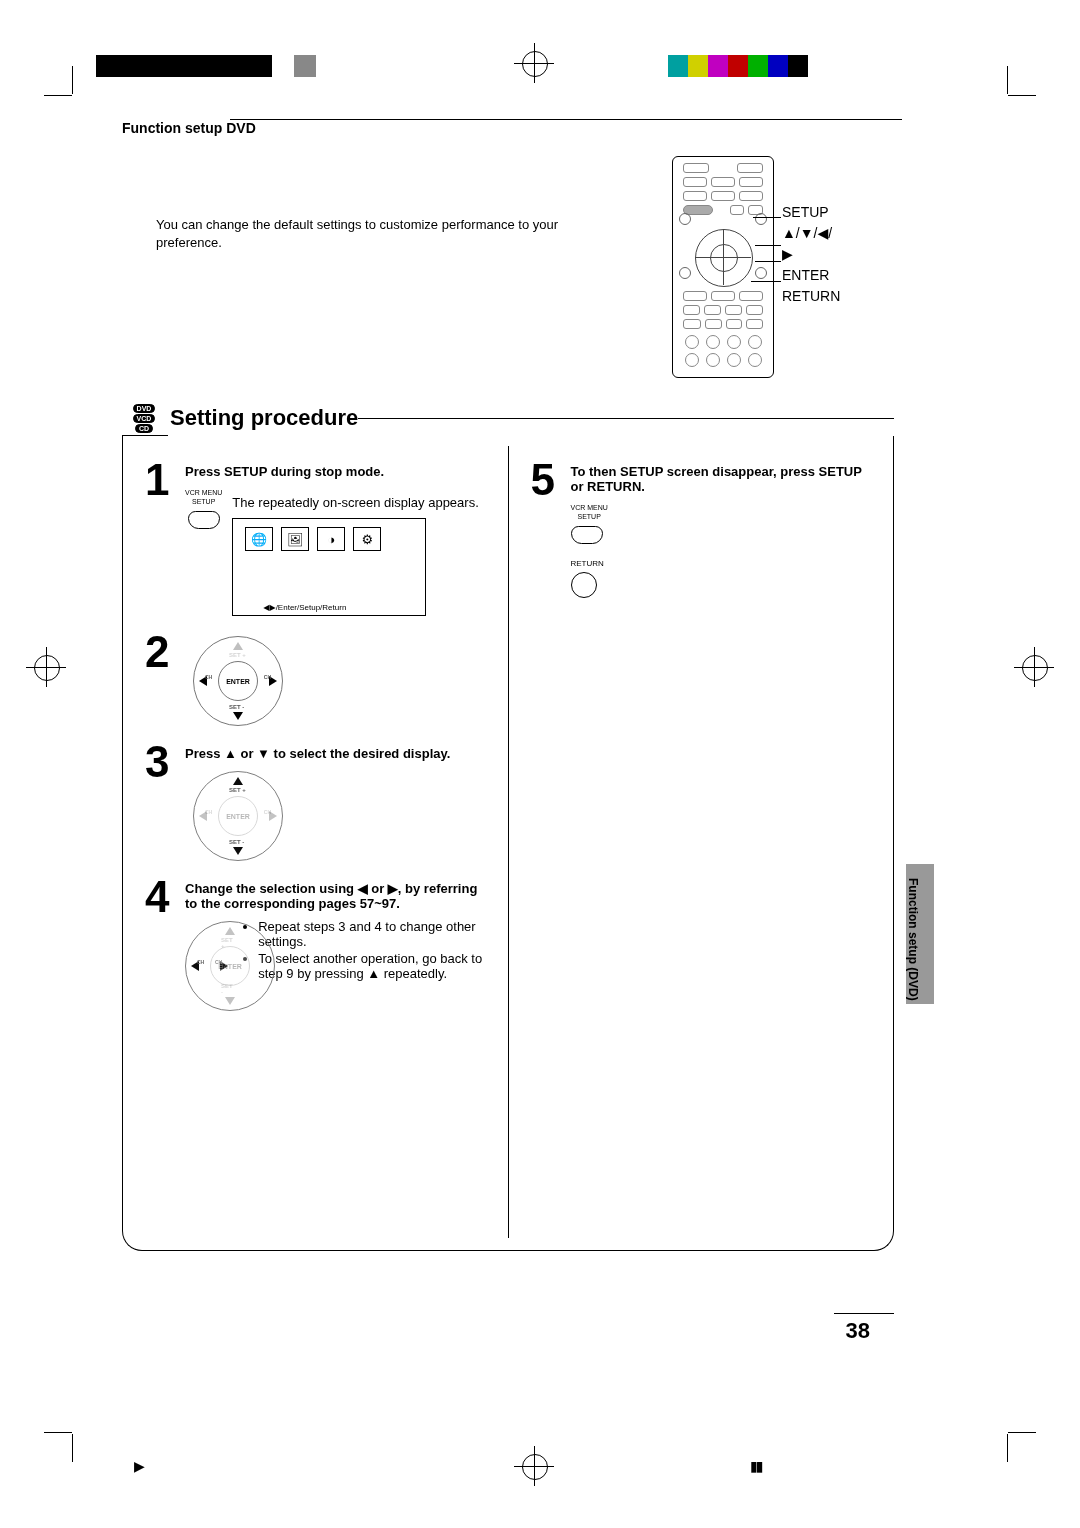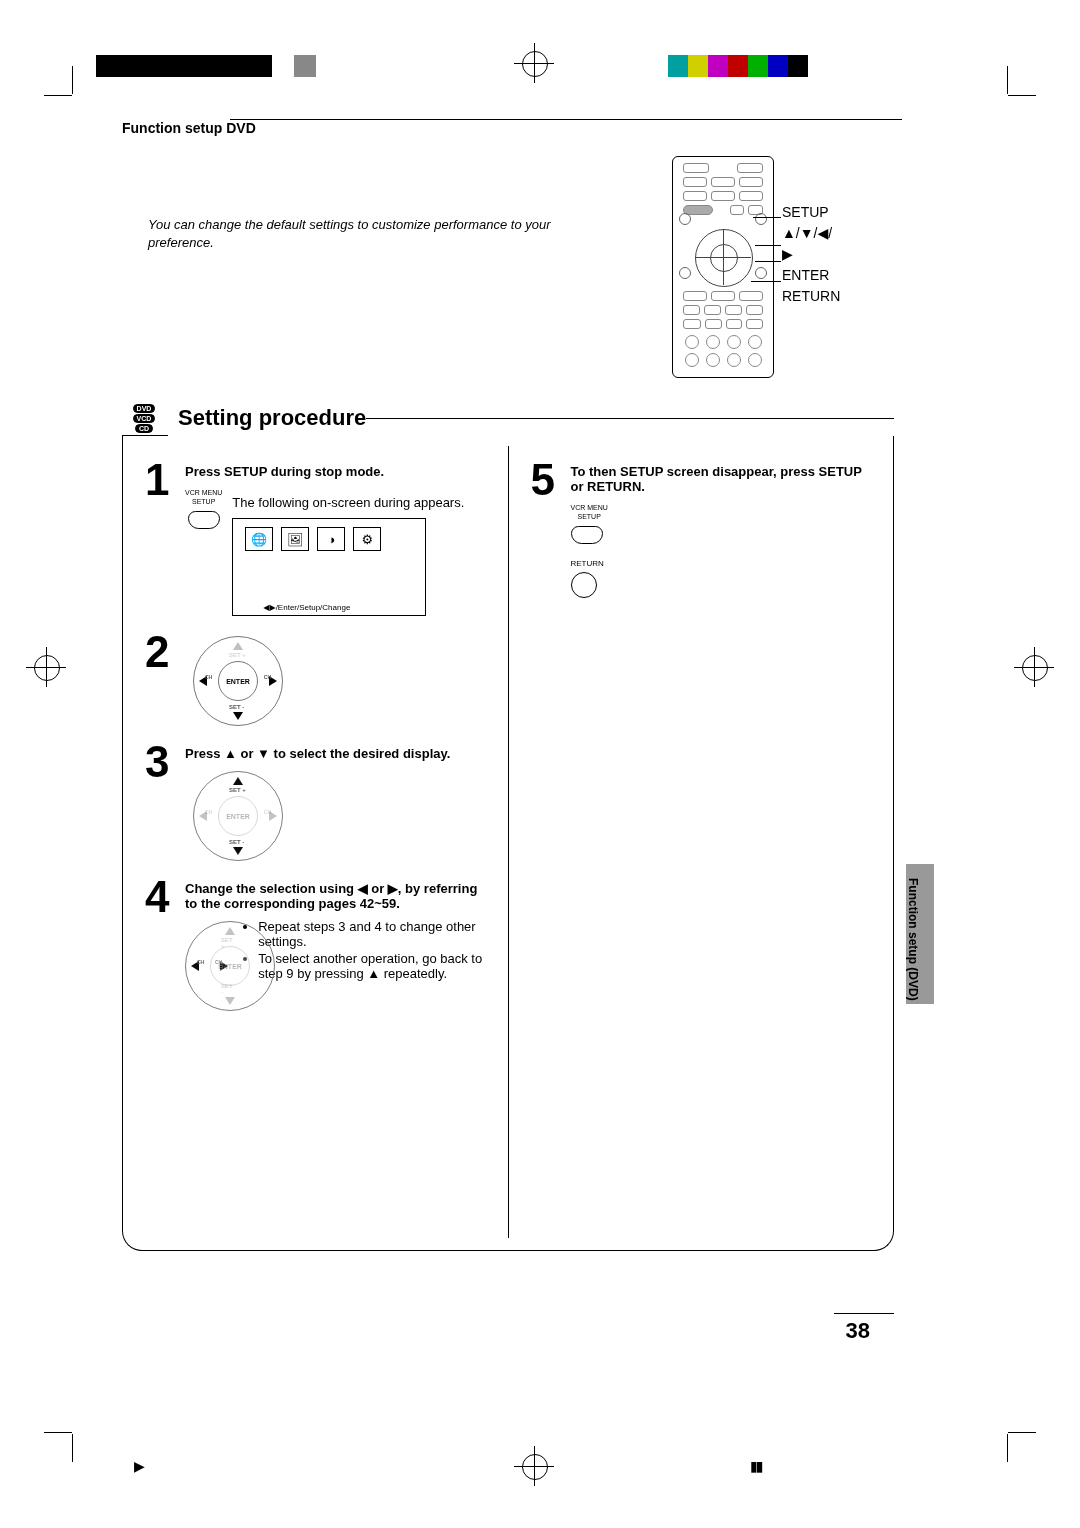--- a/index.html
+++ b/index.html
@@ -33,21 +33,21 @@
 .cropmark.bl{bottom:95px;left:44px;width:28px;height:1px;background:#000;}
 .cropmark.bl2{bottom:66px;left:72px;width:1px;height:28px;background:#000;}
 .cropmark.br{bottom:95px;right:44px;width:28px;height:1px;background:#000;}
 .cropmark.br2{bottom:66px;right:72px;width:1px;height:28px;background:#000;}
 
 .page{position:absolute;top:110px;left:122px;width:772px;height:1280px;}
 .header-bar{position:absolute;top:10px;left:0;font-weight:bold;font-size:14px;}
 .title{position:absolute;top:54px;left:-26px;display:flex;align-items:center;}
 .red-ball{width:46px;height:46px;border-radius:50%;background:radial-gradient(circle at 30% 30%,#f88,#b00 70%,#800);}
 .title-text{font-family:"Times New Roman",serif;font-style:italic;font-size:36px;margin-left:-10px;}
-.subtitle{position:absolute;top:106px;left:26px;width:460px;font-size:13px;line-height:1.35;font-style:italic;}
+.subtitle{position:absolute;top:106px;left:34px;width:460px;font-size:13px;line-height:1.35;}
 .rule{position:absolute;top:9px;left:108px;right:-8px;height:1px;background:#000;}
 
 .remote-wrap{position:absolute;top:46px;left:550px;}
 .remote-body{width:100px;height:220px;border:1px solid #000;border-radius:6px;position:relative;background:#fff;}
 .remote-body .row{position:absolute;left:8px;right:8px;display:flex;justify-content:space-between;}
 .remote-body .btn{border:1px solid #888;border-radius:3px;height:8px;flex:1;margin:0 2px;}
 .remote-body .btn.round{border-radius:50%;width:12px;height:12px;flex:none;}
 .remote-body .dpad{position:absolute;top:72px;left:22px;width:56px;height:56px;}
 .dpad-o{width:56px;height:56px;border:1px solid #444;border-radius:50%;position:absolute;}
 .dpad-i{width:26px;height:26px;border:1px solid #444;border-radius:50%;position:absolute;top:15px;left:15px;}
@@ -62,21 +62,21 @@
 .lead.l1{top:60px;left:80px;width:28px;}
 .lead.l2{top:88px;left:82px;width:26px;}
 .lead.l3{top:104px;left:82px;width:26px;}
 .lead.l4{top:124px;left:78px;width:30px;}
 
 .pillbox{position:absolute;top:290px;left:0;right:0;}
 .pill-header{display:flex;align-items:center;height:36px;}
 .disc-tags{width:44px;font-size:7px;text-align:center;line-height:1;}
 .disc-tags span{display:inline-block;border:1px solid #000;border-radius:7px;padding:0 3px;margin:0.5px 0;font-weight:bold;}
 .disc-tags span.dark{background:#000;color:#fff;}
-.pill-title{font-size:22px;font-weight:bold;margin-left:12px;}
+.pill-title{font-size:22px;font-weight:bold;margin-left:4px;}
 .pill-header-line{height:1px;background:#000;flex:1;margin-left:0;}
 .pill-columns{display:flex;border-left:1px solid #000;border-right:1px solid #000;border-bottom:1px solid #000;border-bottom-left-radius:20px;border-bottom-right-radius:20px;padding:10px 0 12px;}
 .pill-columns .col{flex:1;padding:10px 22px 10px 22px;}
 .pill-columns .col+.col{border-left:1px solid #000;}
 .step{position:relative;padding-left:40px;margin:8px 0 20px;}
 .step .num{position:absolute;left:0;top:-6px;font-size:44px;font-weight:bold;font-family:Helvetica,Arial,sans-serif;line-height:1;}
 .step .bold{font-weight:bold;font-size:13px;}
 .step .desc{font-size:13px;margin-top:6px;}
 .mini-btn{display:inline-block;border:1px solid #000;border-radius:10px 10px 14px 14px;width:30px;height:16px;vertical-align:top;margin-top:4px;}
 .btn-label{font-size:7px;text-align:center;line-height:1;margin-bottom:2px;}
@@ -277,27 +277,27 @@
           <div class="step">
             <div class="num">1</div>
             <div class="bold">Press SETUP during stop mode.</div>
             <div class="flexrow" style="margin-top:10px;">
               <div style="text-align:center">
                 <div class="btn-label">VCR MENU</div>
                 <div class="btn-label">SETUP</div>
                 <span class="mini-btn"></span>
               </div>
               <div>
-                <div class="desc">The following on-screen during appears.</div>
+                <div class="desc">The repeatedly on-screen display appears.</div>
                 <div class="osd-icons">
                   <div class="ic">🌐</div>
                   <div class="ic">🖼</div>
                   <div class="ic">◑</div>
                   <div class="ic">⚙</div>
-                  <div class="osd-foot">◀▶/Enter/Setup/Change</div>
+                  <div class="osd-foot">◀▶/Enter/Setup/Return</div>
                 </div>
               </div>
             </div>
           </div>
 
           <div class="step">
             <div class="num">2</div>
             <div class="dpad-ill dim-up">
               <div class="ring"></div>
               <div class="tri up"></div>
@@ -324,21 +324,21 @@
               <div class="tag setp">SET +</div>
                 <div class="tag setm">SET -</div>
                 <div class="tag ch">CH</div>
                 <div class="tag chl">CH</div>
               <div class="mid" style="opacity:.3">ENTER</div>
             </div>
           </div>
 
           <div class="step">
             <div class="num">4</div>
-            <div class="bold">Change the selection using ◀ or ▶, by referring to the corresponding pages 42~59.</div>
+            <div class="bold">Change the selection using ◀ or ▶, by referring to the corresponding pages 57~97.</div>
             <div class="flexrow" style="align-items:flex-start;">
               <div class="dpad-ill dim-up dim-down" style="margin-left:0;opacity:.95">
                 <div class="ring"></div>
                 <div class="tri up"></div>
                   <div class="tri down"></div>
                   <div class="tri left"></div>
                   <div class="tri right"></div>
                 <div class="tag setp">SET +</div>
                   <div class="tag setm">SET -</div>
                   <div class="tag ch">CH</div>

